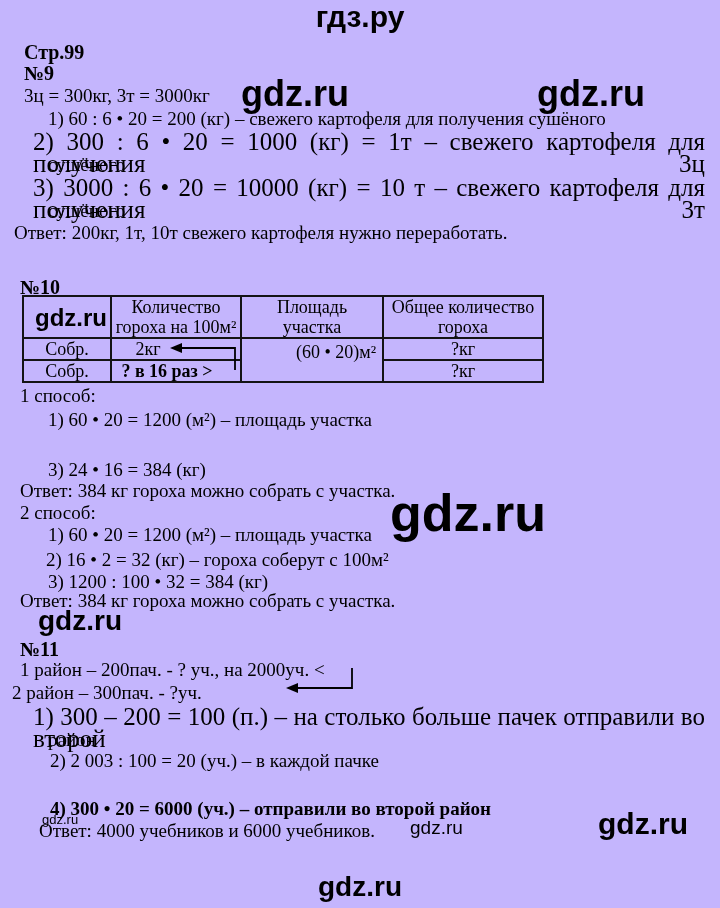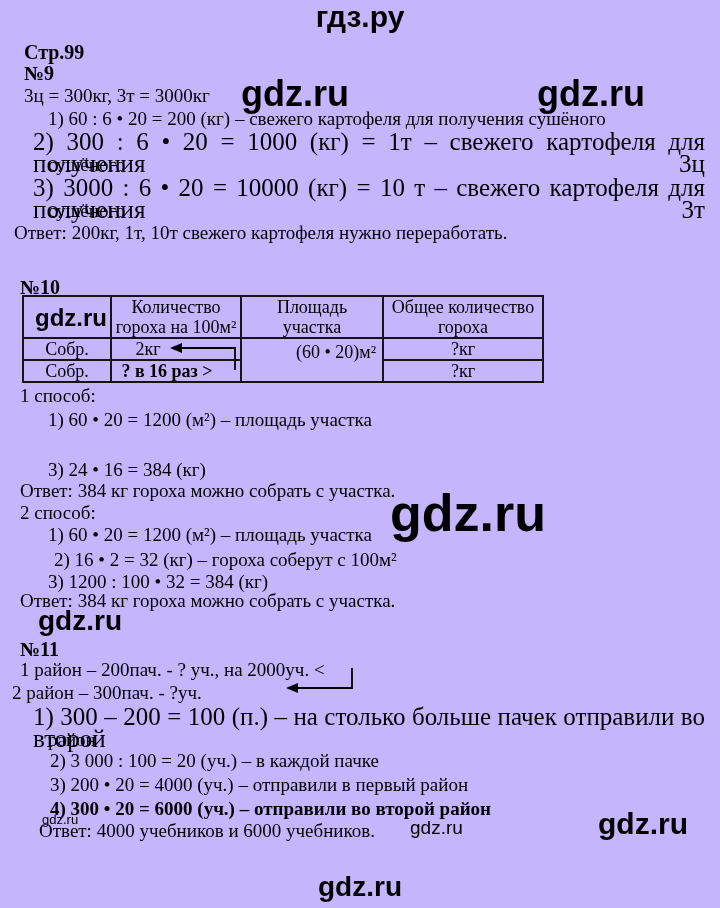--- a/index.html
+++ b/index.html
@@ -86,33 +86,32 @@
     <polygon points="2,8 14,3 14,13" fill="#000"></polygon>
   </svg>
 
   <div class="ln ul" style="left:20px;top:385px;">1 способ:</div>
   <div class="ln" style="left:48px;top:409px;">1) 60 • 20 = 1200 (м²) – площадь участка</div>
   <div class="ln" style="left:48px;top:459px;">3) 24 • 16 = 384 (кг)</div>
   <div class="ln" style="left:20px;top:480px;">Ответ: 384 кг гороха можно собрать с участка.</div>
 
   <div class="ln ul" style="left:20px;top:502px;">2 способ:</div>
   <div class="ln" style="left:48px;top:524px;">1) 60 • 20 = 1200 (м²) – площадь участка</div>
-  <div class="ln" style="left:54px;top:549px;">2) 16 • 2 = 32 (кг) – гороха соберут с 100м²</div>
+  <div class="ln" style="left:46px;top:549px;">2) 16 • 2 = 32 (кг) – гороха соберут с 100м²</div>
   <div class="ln" style="left:48px;top:571px;">3) 1200 : 100 • 32 = 384 (кг)</div>
   <div class="ln" style="left:20px;top:590px;">Ответ: 384 кг гороха можно собрать с участка.</div>
 
   <div class="ln hd" style="left:20px;top:638px;">№11</div>
   <div class="ln" style="left:20px;top:659px;">1 район – 200пач. - ? уч., на 2000уч. &lt;</div>
   <div class="ln" style="left:12px;top:682px;text-align:right;">2 район – 300пач. - ?уч.</div>
 
   <svg class="arrow" style="left:284px;top:662px;" width="80" height="34" viewBox="0 0 80 34">
     <polyline points="68,6 68,26 13,26" fill="none" stroke="#000" stroke-width="1.8"></polyline>
     <polygon points="2,26 14,21 14,31" fill="#000"></polygon>
   </svg>
 
   <div class="ln just" style="left:33px;top:706px;">1) 300 – 200 = 100 (п.) – на столько больше пачек отправили во второй</div>
   <div class="ln" style="left:48px;top:729px;">район</div>
-  <div class="ln" style="left:50px;top:750px;">2) 3 000 : 100 = 20 (уч.) – в каждой пачке</div>
-  <div class="ln" style="left:50px;top:774px;">3) 200 • 20 = 4000 (уч.) – отправили в первый район</div>
+  <div class="ln" style="left:50px;top:750px;">2) 2 003 : 100 = 20 (уч.) – в каждой пачке</div>
   <div class="ln" style="left:50px;top:798px;font-weight:bold;">4) 300 • 20 = 6000 (уч.) – отправили во второй район</div>
   <div class="ln" style="left:39px;top:820px;">Ответ: 4000 учебников и 6000 учебников.</div>
 
 </div>
 
 </body></html>

